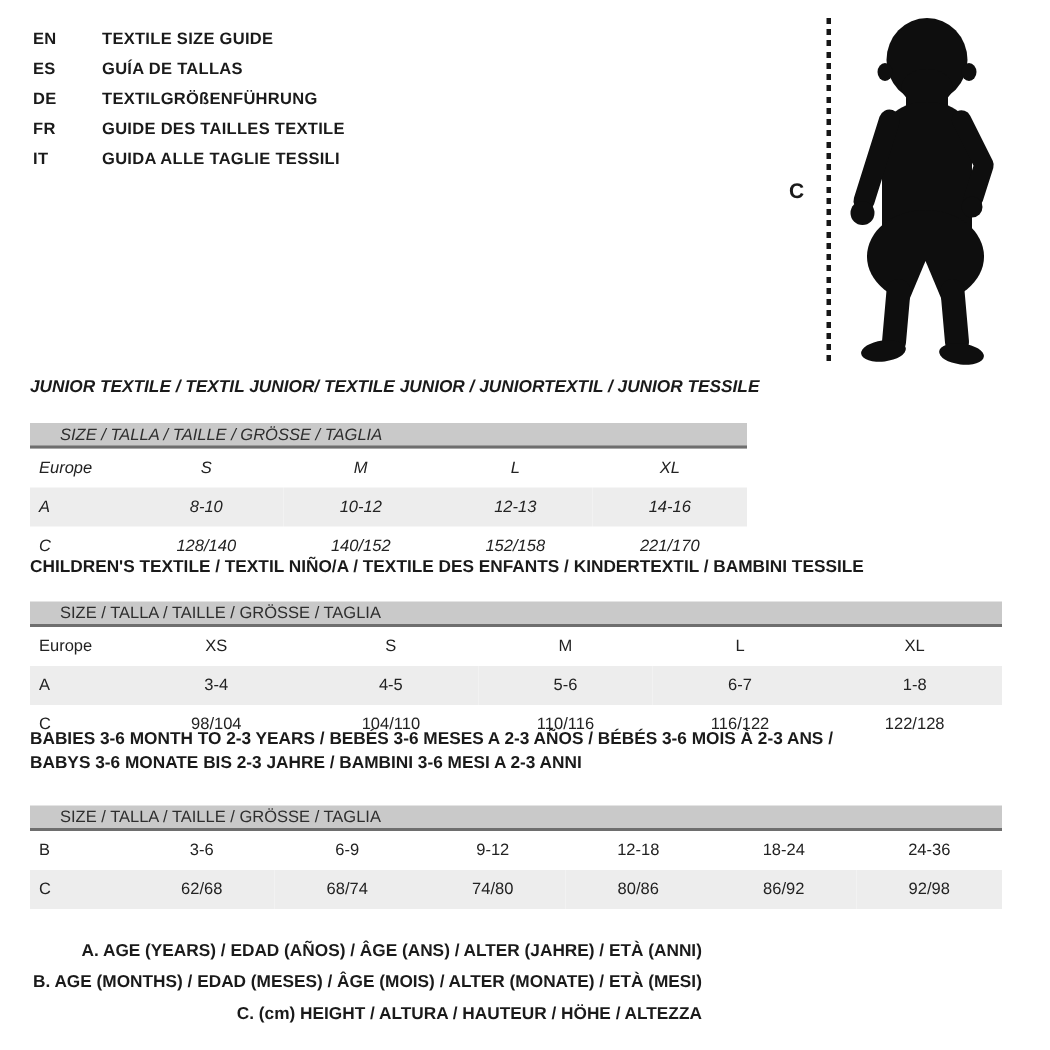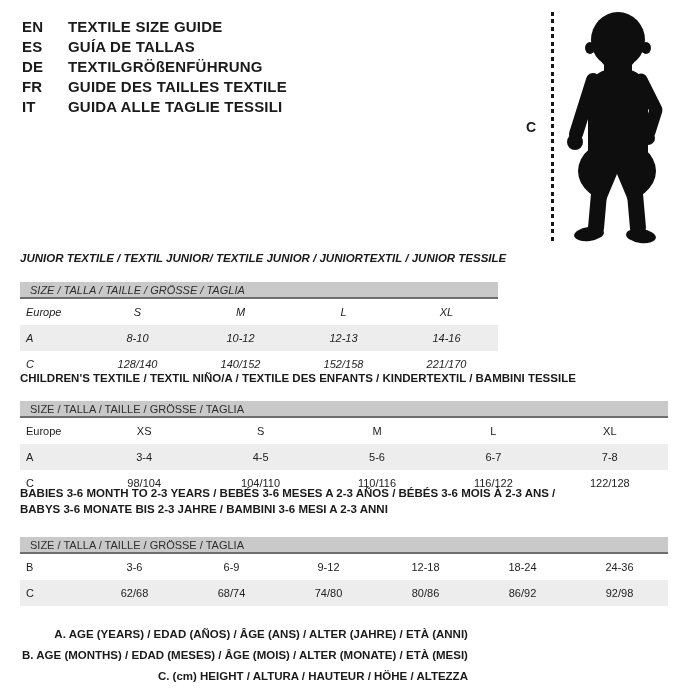--- a/index.html
+++ b/index.html
@@ -3,40 +3,40 @@
 <meta charset="utf-8">
 <style>
   html,body{margin:0;padding:0;background:#ffffff;}
   .screen{
     position:relative;width:700px;height:700px;background:#ffffff;overflow:hidden;
     font-family:"Liberation Sans", sans-serif;color:#1a1a1a;
   }
 
   
   .lang-block{position:absolute;left:22px;top:16px;}
-  .lang-row{display:flex;height:20px;align-items:center;font-weight:700;font-size:15px;letter-spacing:.2px;}
+  .lang-row{display:flex;height:20px;align-items:center;font-weight:700;font-size:11px;letter-spacing:.2px;}
   .lang-code{width:46px;flex:0 0 46px;}
   .lang-title{white-space:nowrap;}
 
   
   .measure-label{position:absolute;left:526px;top:119px;font-weight:700;font-size:14px;}
   .dash-line{position:absolute;left:551px;top:12px;width:3px;height:231px;
     background:repeating-linear-gradient(to bottom,#161616 0 4px,transparent 4px 7.5px);}
   .baby-figure{position:absolute;left:560px;top:8px;width:112px;height:238px;}
   .baby-figure svg{display:block;width:100%;height:100%;}
 
   
   .section{position:absolute;left:20px;}
   .section-0{top:250px;font-style:italic;}
   .section-1{top:370px;}
   .section-2{top:485px;}
   .section-title{font-weight:700;font-size:11.5px;line-height:16px;white-space:nowrap;letter-spacing:0;}
   .size-band{
     background:#c9c9c9;color:#2e2e2e;font-size:11px;line-height:17px;height:17px;
-    padding-left:10px;border-bottom:2px solid #6e6e6e;box-sizing:border-box;
+    padding-left:20px;border-bottom:2px solid #6e6e6e;box-sizing:border-box;
   }
   .section-0 .size-band{margin-top:16px;}
   .section-1 .size-band{margin-top:15px;}
   .section-2 .size-band{margin-top:20px;}
   .section-0 .size-band,.section-0 table{width:478px;}
   .section-1 .size-band,.section-1 table{width:648px;}
   .section-2 .size-band,.section-2 table{width:648px;}
   table{border-collapse:collapse;table-layout:fixed;}
   td{font-size:11px;height:26px;padding:0;text-align:center;color:#222;}
   td.rowlabel{width:60px;text-align:left;padding-left:6px;}
@@ -154,21 +154,21 @@
               <td>M</td>
               <td>L</td>
               <td>XL</td>
             </tr>
             <tr class="shaded">
               <td class="rowlabel">A</td>
               <td>3-4</td>
               <td>4-5</td>
               <td>5-6</td>
               <td>6-7</td>
-              <td>7-8</td>
+              <td>1-8</td>
             </tr>
             <tr>
               <td class="rowlabel">C</td>
               <td>98/104</td>
               <td>104/110</td>
               <td>110/116</td>
               <td>116/122</td>
               <td>122/128</td>
             </tr>
           </tbody>

